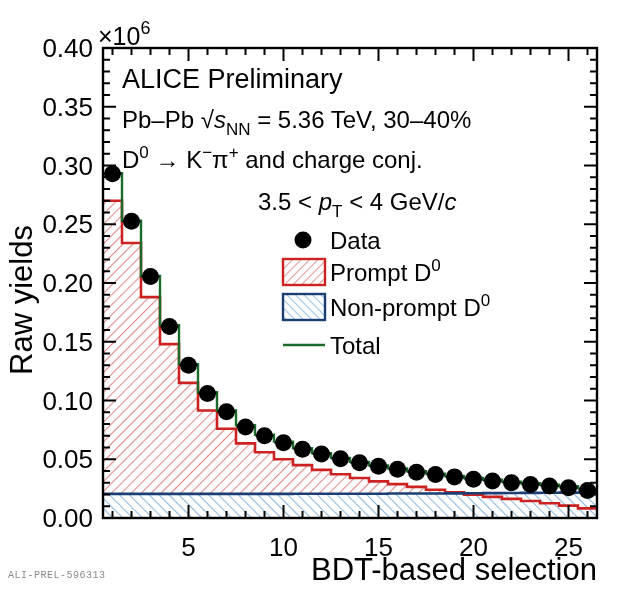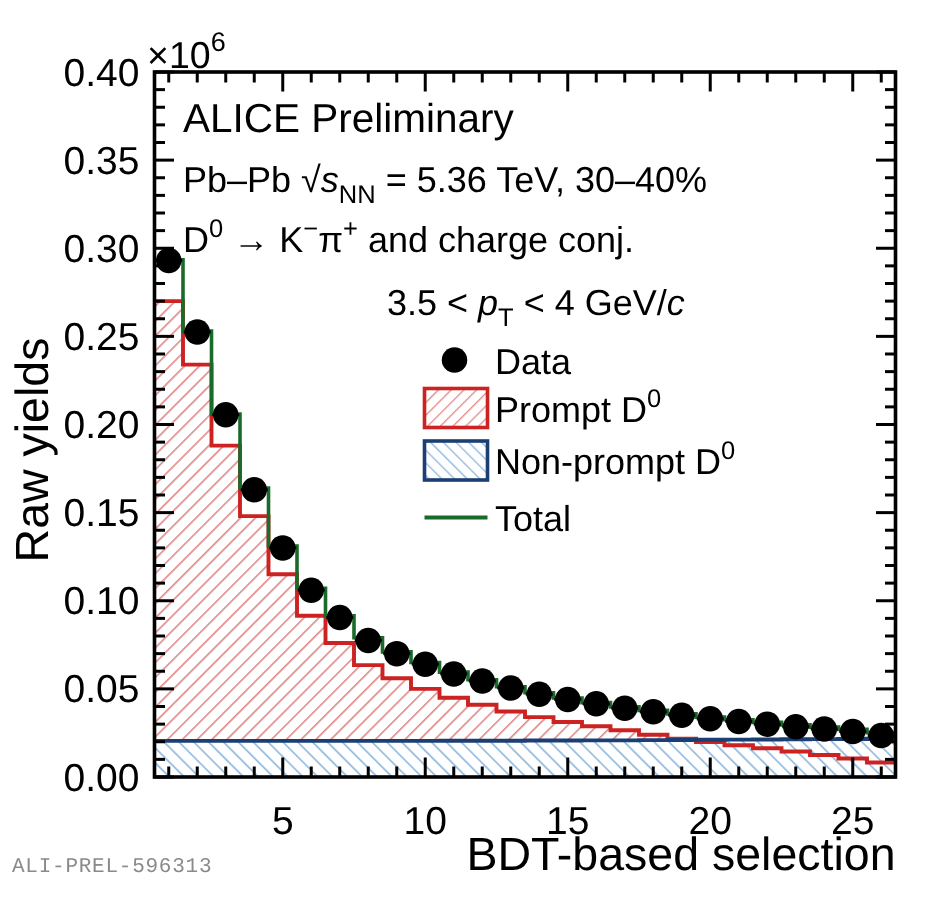--- a/index.html
+++ b/index.html
@@ -1,20 +1,20 @@
 <!DOCTYPE html>
 <html><head>
 <meta charset="utf-8">
 <style>
   html,body{margin:0;padding:0;background:#ffffff;}
   body{width:620px;height:603px;position:relative;overflow:hidden;
        font-family:"Liberation Sans",sans-serif;color:#000;}
   #fig{position:absolute;left:0;top:0;}
   .watermark{position:absolute;left:8px;top:570px;font-family:"Liberation Mono",monospace;
-             font-size:14px;color:#8a8a8a;letter-spacing:0.5px;}
+             font-size:10px;color:#8a8a8a;letter-spacing:0.5px;}
   text{font-family:"Liberation Sans",sans-serif;fill:#000;}
   .ticklbl{font-size:26px;}
   .axtitle{font-size:31px;}
   .expo{font-size:25px;}
   .ann{font-size:24px;}
   .leg{font-size:24px;}
 </style>
 </head>
 <body>
 

